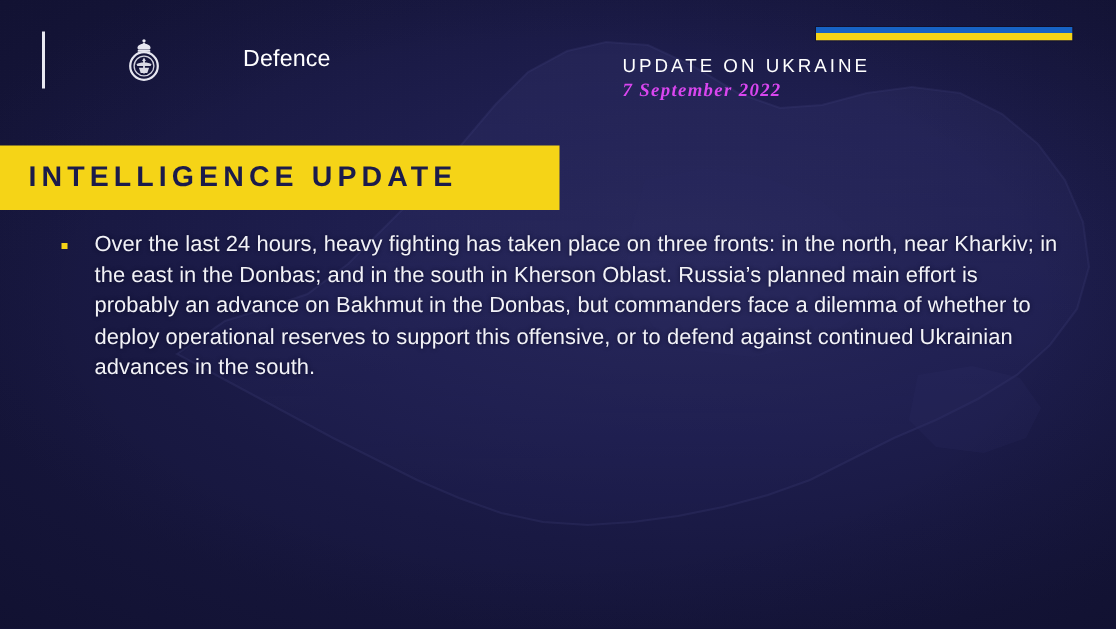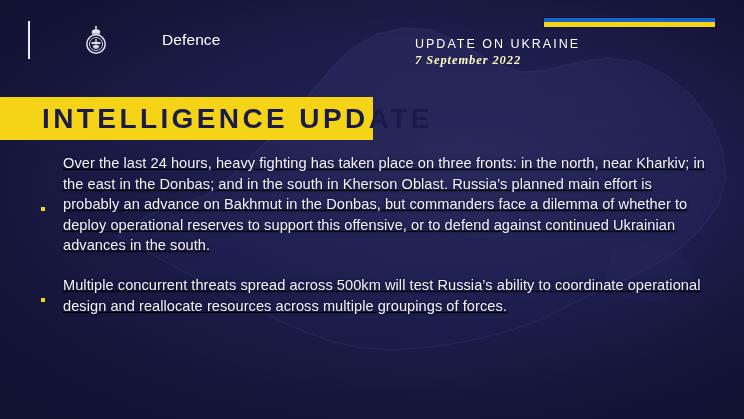--- a/index.html
+++ b/index.html
@@ -104,21 +104,21 @@
 
   .update-title {
     color: #ffffff;
     font-size: 12.5px;
     letter-spacing: 2.0px;
     font-weight: 400;
     line-height: 16px;
     white-space: nowrap;
   }
   .update-date {
-    color: #fef9c3;
+    color: #d946ef;
     font-size: 12.5px;
     font-style: italic;
     font-weight: 700;
     letter-spacing: 0.9px;
     line-height: 17px;
     white-space: nowrap;
     font-family: "Liberation Serif", serif;
   }
 
   
@@ -127,39 +127,38 @@
     left: 0;
     top: 97px;
     width: 373px;
     height: 43px;
     background: #f5d417;
     display: flex;
     align-items: center;
   }
   .banner-text {
     color: #1b1b4b;
-    font-size: 28px;
+    font-size: 19px;
     font-weight: 700;
     letter-spacing: 3.4px;
-    padding-left: 42px;
+    padding-left: 19px;
     white-space: nowrap;
   }
 
   
   .body {
     position: absolute;
     left: 41px;
     top: 153px;
     width: 664px;
   }
   .bullet-row {
     display: flex;
-    align-items: center;
+    align-items: flex-start;
     margin-bottom: 19px;
-    text-decoration: underline;
   }
   .bullet-row:last-child { margin-bottom: 0; }
   .bullet-dot {
     flex: 0 0 auto;
     width: 4px;
     height: 4px;
     background: #f5d417;
     margin-top: 9px;
     margin-right: 18px;
   }
@@ -241,19 +240,15 @@
 
   <div class="banner">
     <div class="banner-text">INTELLIGENCE UPDATE</div>
   </div>
 
   <div class="body">
     <div class="bullet-row">
       <div class="bullet-dot"></div>
       <div class="bullet-text">Over the last 24 hours, heavy fighting has taken place on three fronts: in the north, near Kharkiv; in the east in the Donbas; and in the south in Kherson Oblast. Russia’s planned main effort is probably an advance on Bakhmut in the Donbas, but commanders face a dilemma of whether to deploy operational reserves to support this offensive, or to defend against continued Ukrainian advances in the south.</div>
     </div>
-    <div class="bullet-row">
-      <div class="bullet-dot"></div>
-      <div class="bullet-text">Multiple concurrent threats spread across 500km will test Russia’s ability to coordinate operational design and reallocate resources across multiple groupings of forces.</div>
-    </div>
   </div>
 
 </div>
 
 </body></html>

